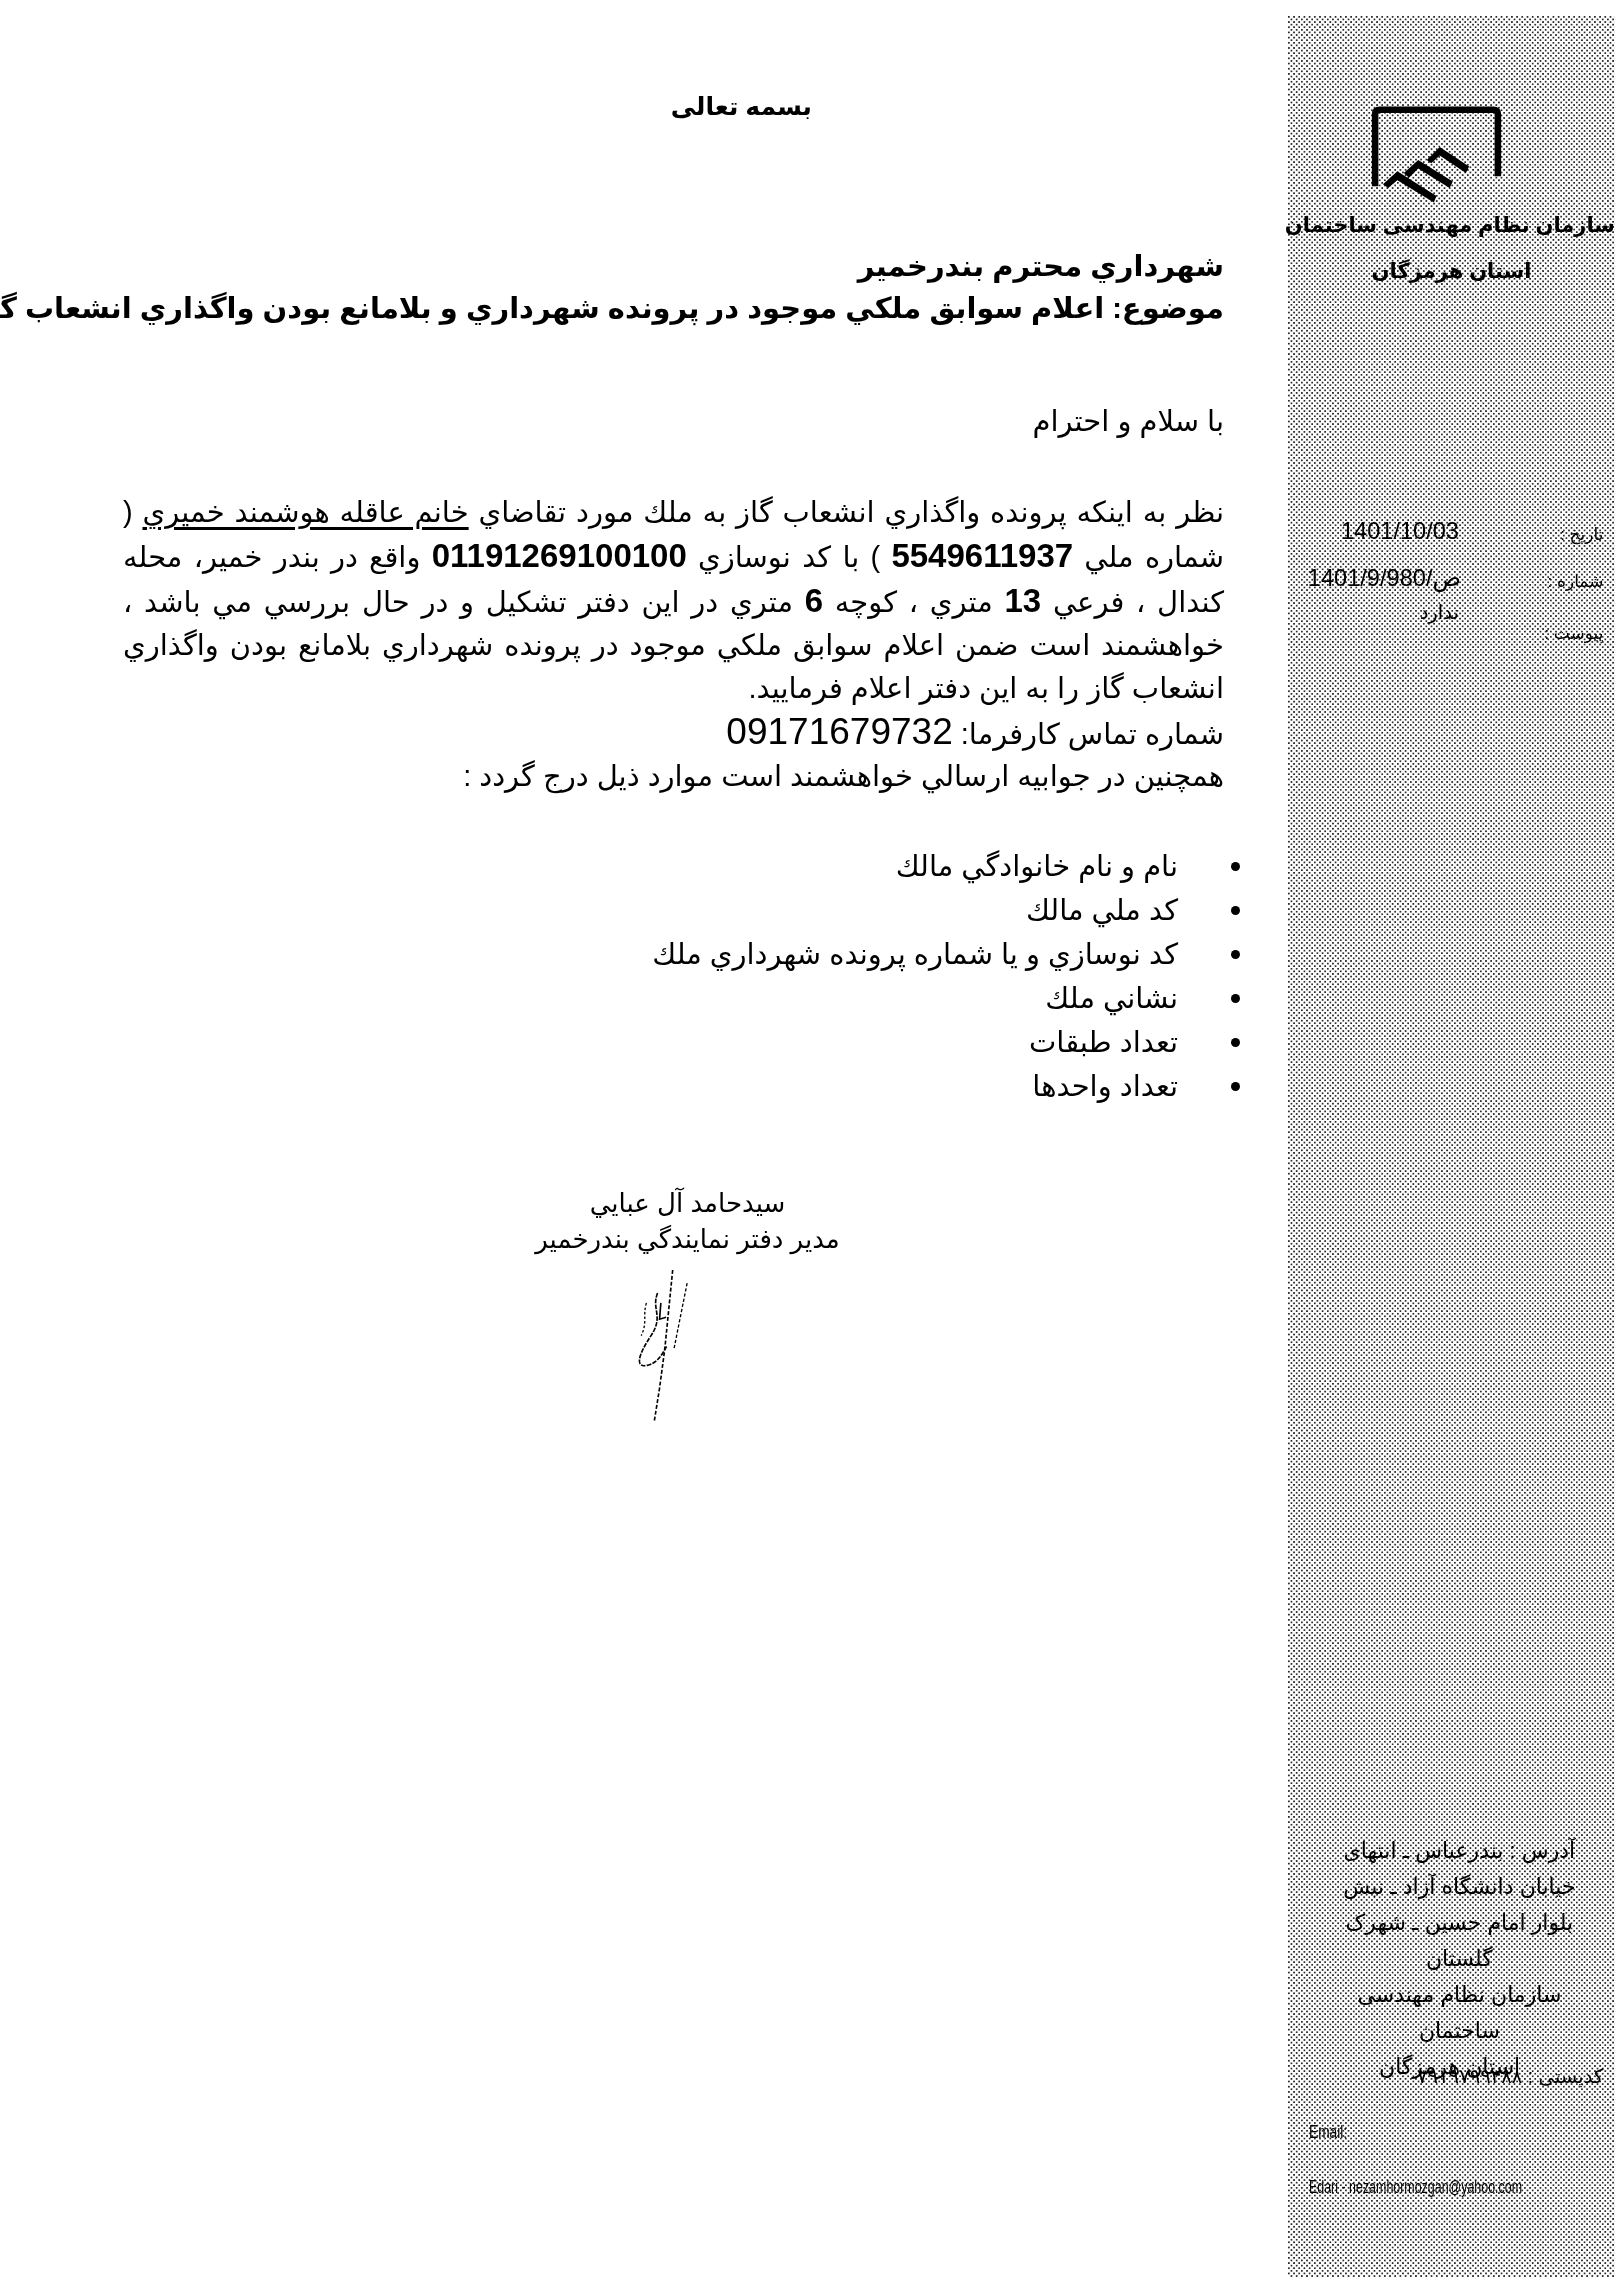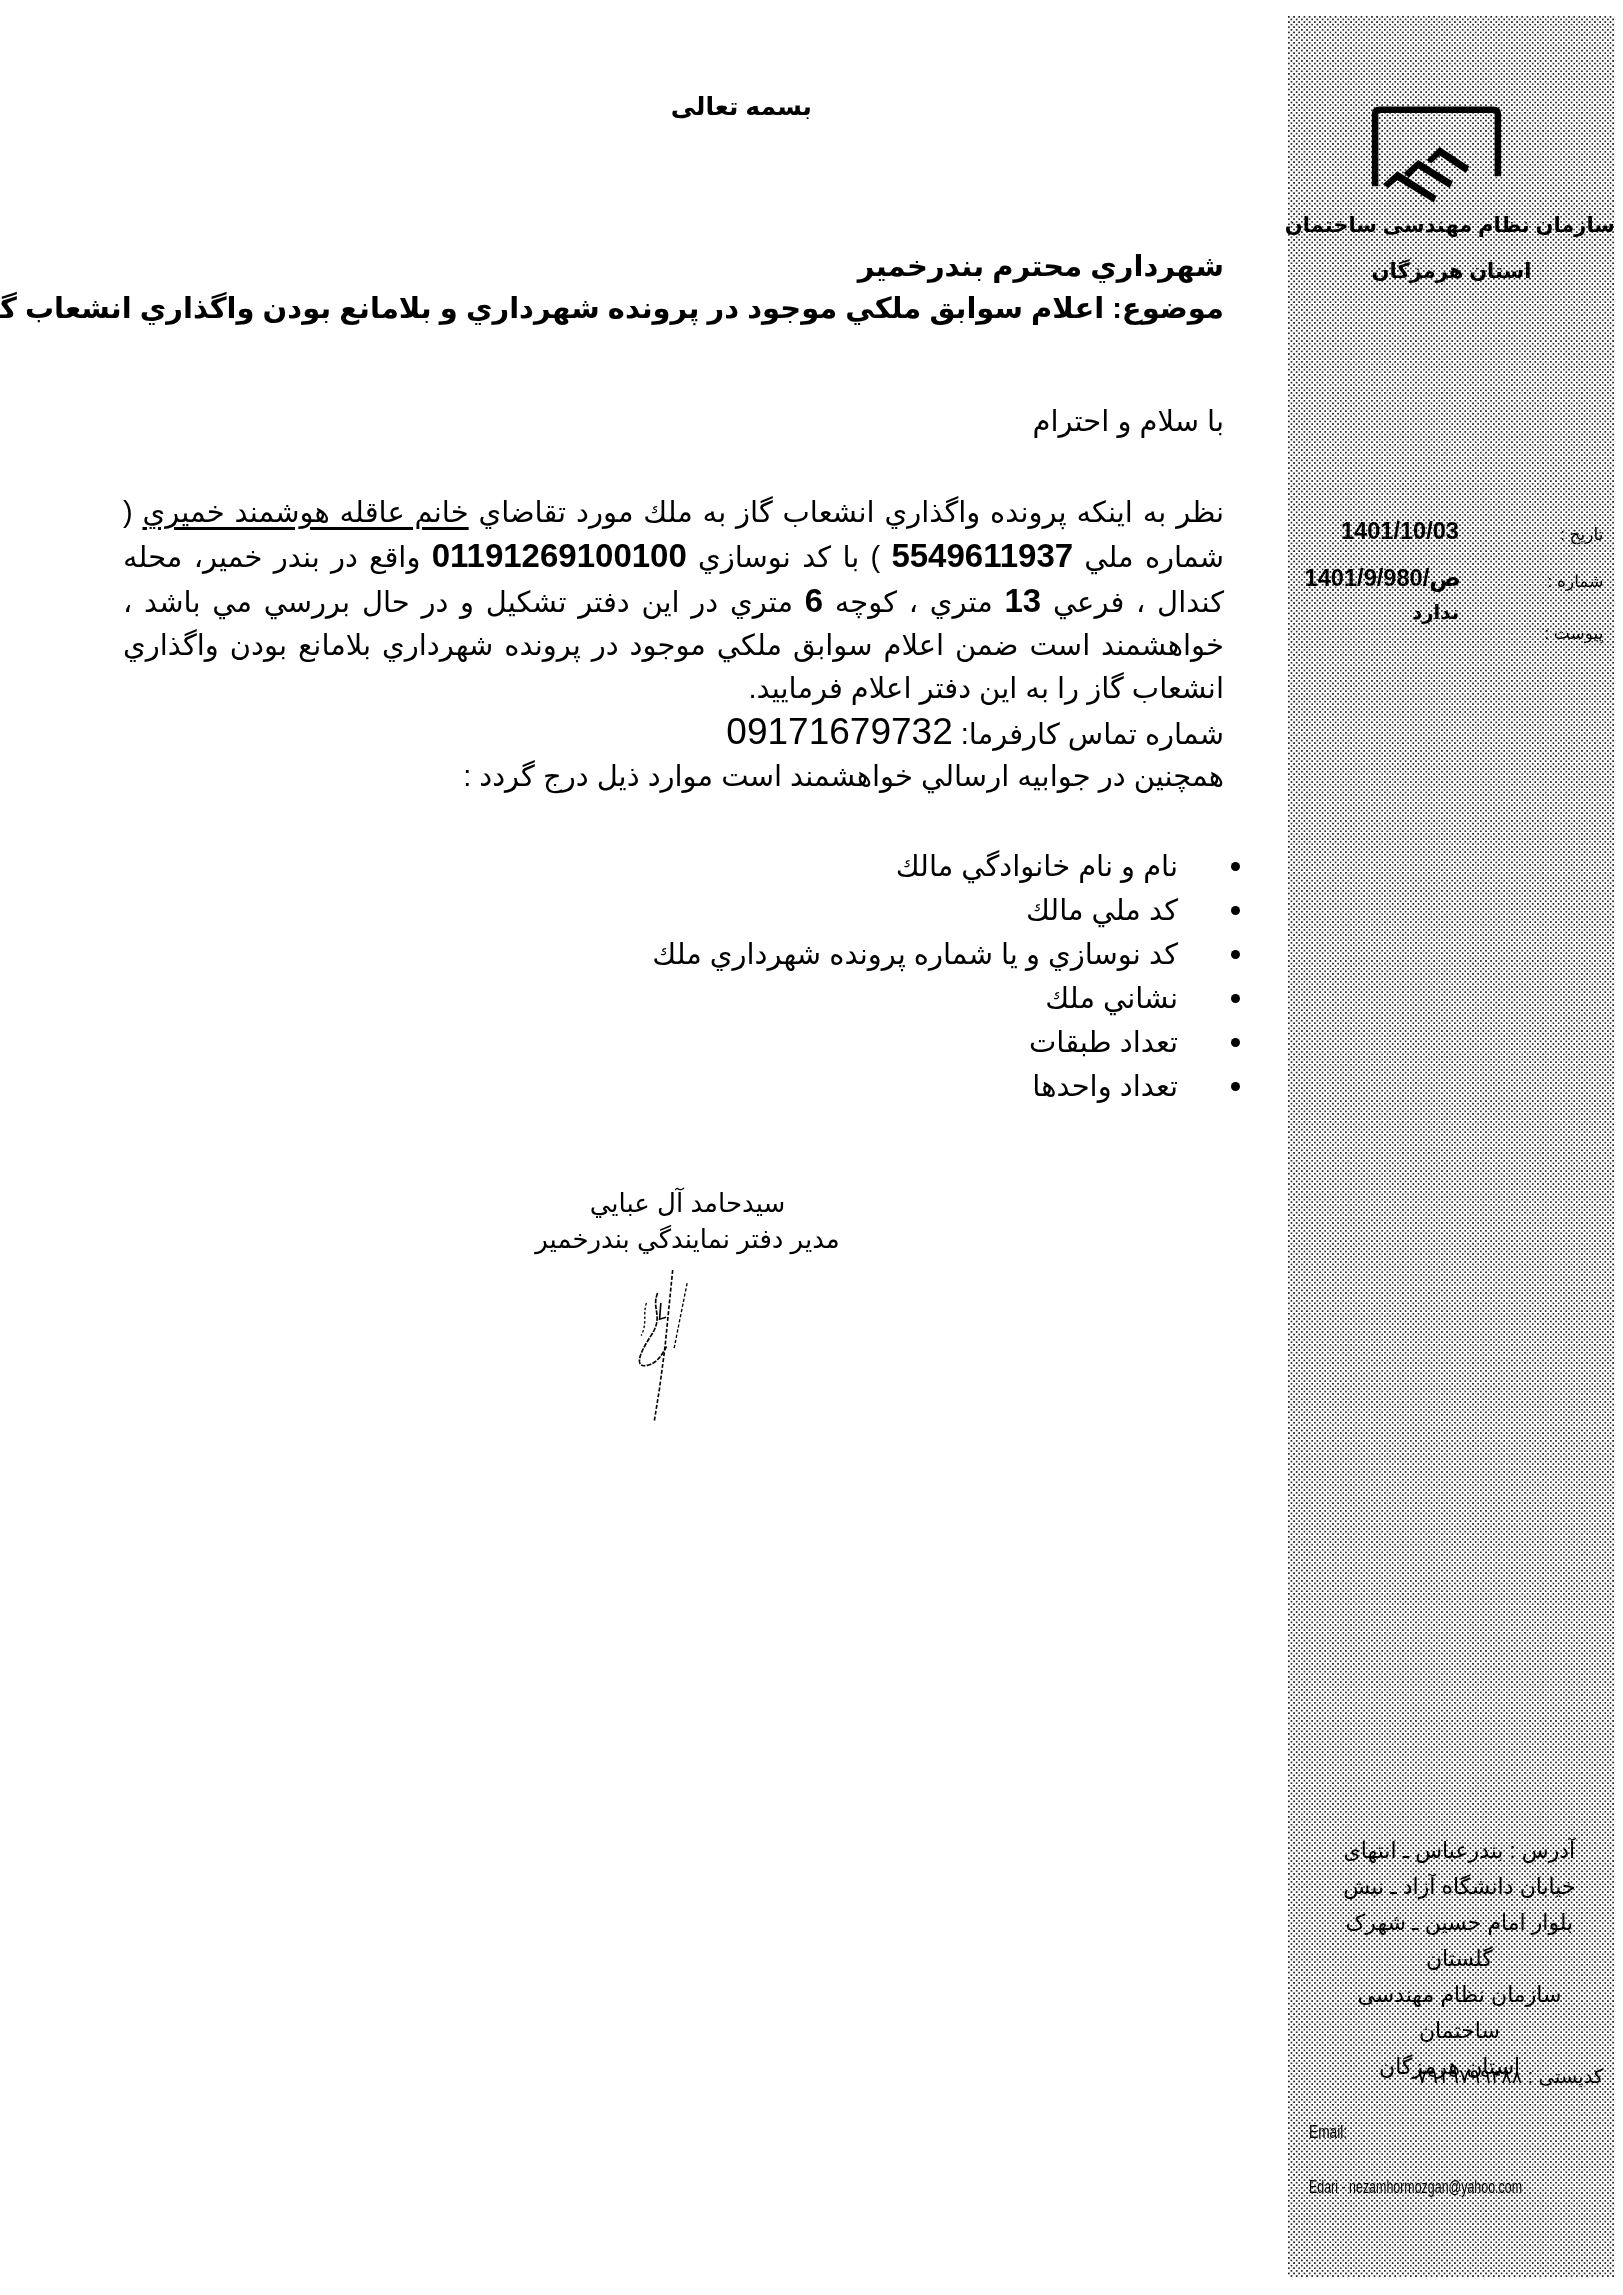--- a/index.html
+++ b/index.html
@@ -79,21 +79,21 @@
       font-size: 21px; font-weight: bold; white-space: nowrap;
     }
     .org-province {
       left: 1288px; top: 259px; width: 327px; text-align: center;
       font-size: 21px; font-weight: bold; white-space: nowrap;
     }
     .meta-label {
       right: 19.6px; font-size: 17px; text-align: right; white-space: nowrap;
     }
     .meta-value {
-      right: 164px; font-size: 23.6px; text-align: right; white-space: nowrap; font-weight: bold;
+      right: 164px; font-size: 23.6px; text-align: right; white-space: nowrap;
     }
     .meta-value.small { font-size: 19.6px; }
     .address {
       right: 19.6px; top: 1833px; width: 288px; text-align: center;
       font-size: 22px; line-height: 36px;
     }
     .postal {
       right: 19.6px; top: 2065px; text-align: right;
       font-size: 19.6px; white-space: nowrap;
     }

